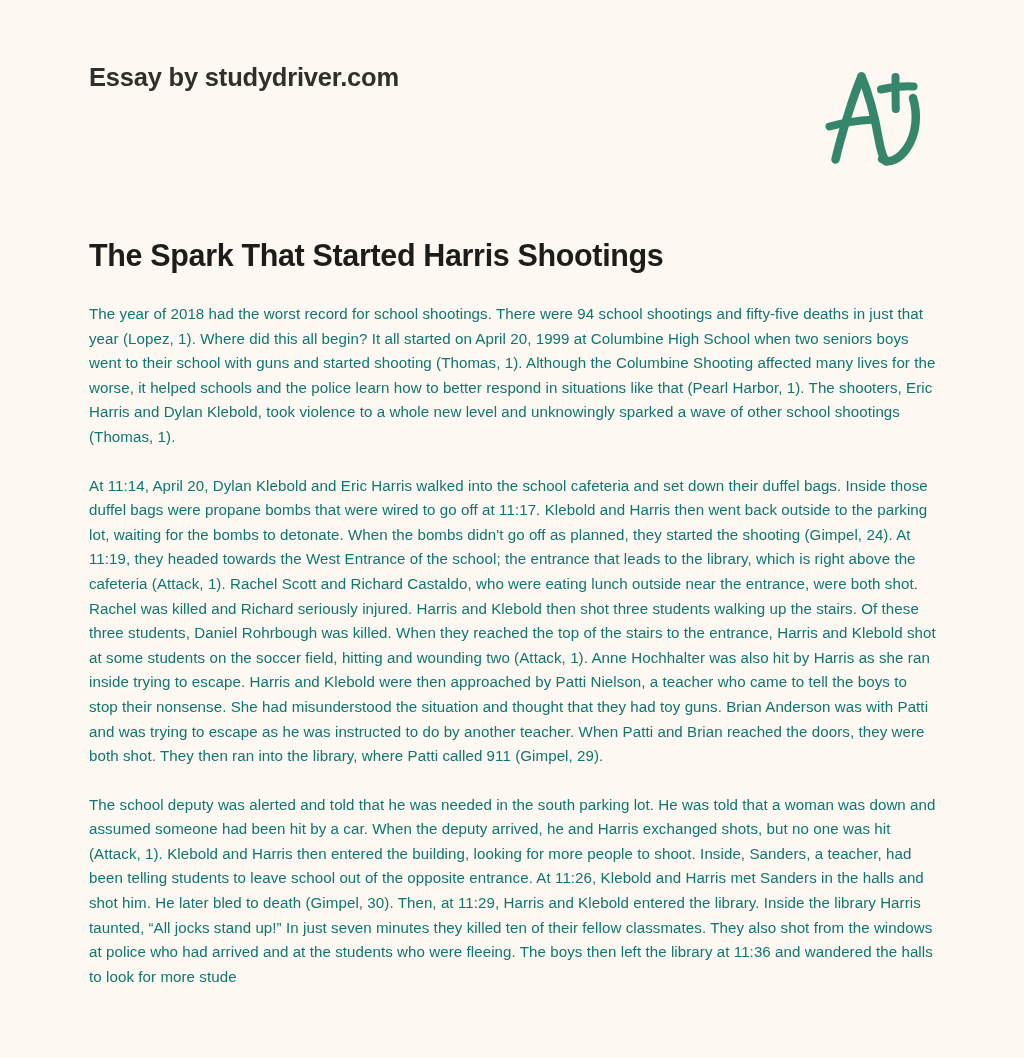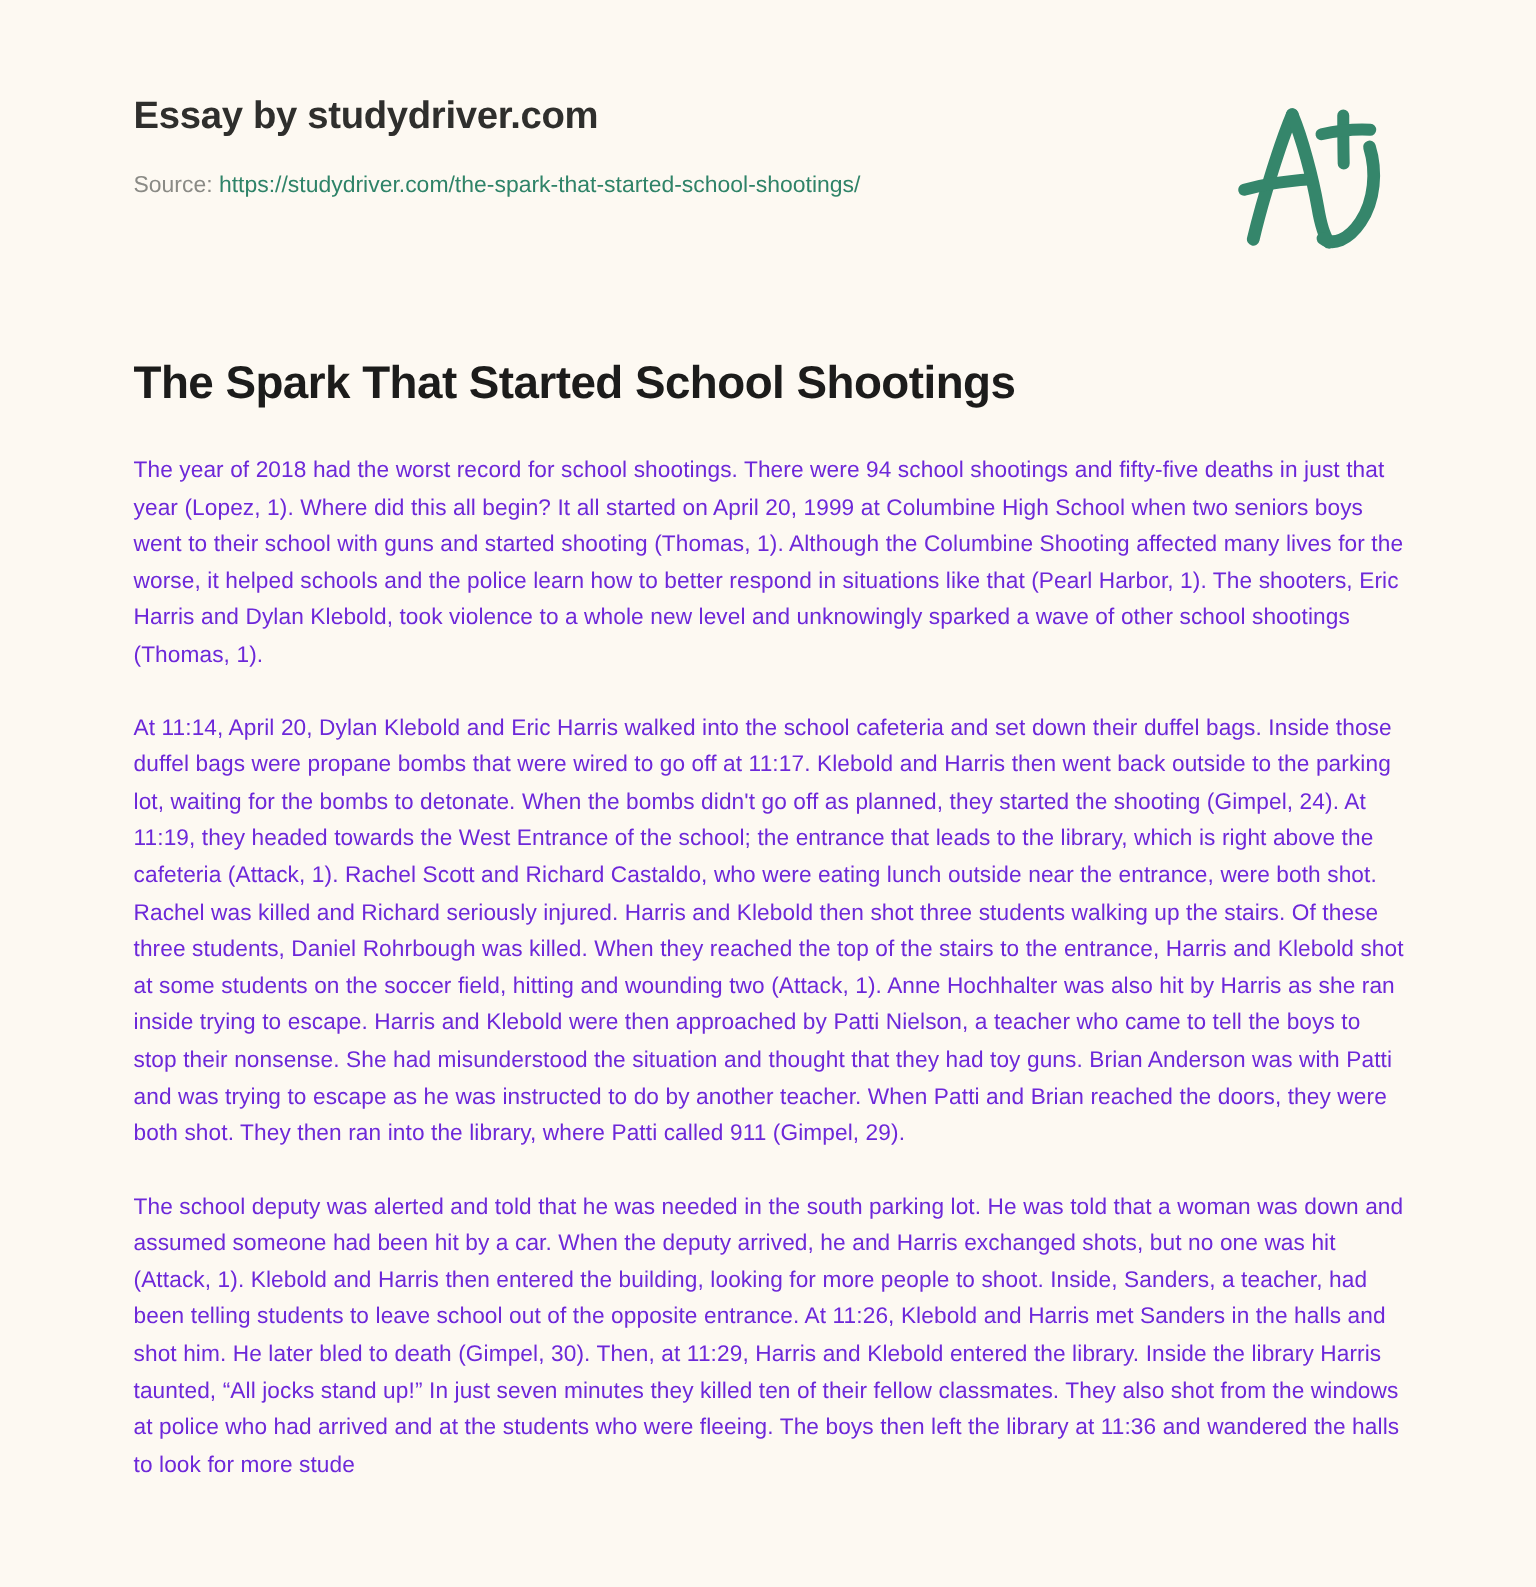--- a/index.html
+++ b/index.html
@@ -103,43 +103,39 @@
 
   .article {
     margin-top: 28px;
   }
 
   .article p {
     margin: 0 0 24px 0;
     font-family: "Liberation Sans", sans-serif;
     font-size: 15.1px;
     line-height: 24.6px;
-    color: #6d28d9;
+    color: #0f766e;
     text-align: left;
     letter-spacing: 0.005em;
   }
 
   .article p:last-child {
     margin-bottom: 16px;
   }
 </style>
 </head>
 <body>
 
 <div class="page">
 
   <div class="header">
 
     <div class="brand-block">
       <h1 class="brand-title">Essay by studydriver.com</h1>
 
-      <div class="source-line">
-        <span class="source-label">Source:</span>
-        <a class="source-url" href="#">https://studydriver.com/the-spark-that-started-school-shootings/</a>
-      </div>
     </div>
 
     <div class="logo">
       <svg viewBox="0 0 120 112" xmlns="http://www.w3.org/2000/svg">
         <g fill="none" stroke="#35866b" stroke-linecap="round" stroke-linejoin="round">
 
           <path d="M49.5 16.5 C42 34 30 72 23.5 99.5" stroke-width="8.5"></path>
 
           <path d="M49.5 16.5 C56 32 63 58 66.5 78 C68.5 90 70.5 97 74 101.5" stroke-width="8.5"></path>
 
@@ -150,21 +146,21 @@
           <path d="M69 29.5 C78 27.5 92 26 101.5 26.5" stroke-width="8"></path>
 
           <path d="M101 38 C106 54 104.5 74 95 88 C87 100 76.5 104 70 99" stroke-width="8.5"></path>
         </g>
       </svg>
     </div>
 
   </div>
 
   <div class="doc">
-    <h2 class="doc-title">The Spark That Started School Shootings</h2>
+    <h2 class="doc-title">The Spark That Started Harris Shootings</h2>
 
     <div class="article">
       <p>The year of 2018 had the worst record for school shootings. There were 94 school shootings and fifty-five deaths in just that year (Lopez, 1). Where did this all begin? It all started on April 20, 1999 at Columbine High School when two seniors boys went to their school with guns and started shooting (Thomas, 1). Although the Columbine Shooting affected many lives for the worse, it helped schools and the police learn how to better respond in situations like that (Pearl Harbor, 1). The shooters, Eric Harris and Dylan Klebold, took violence to a whole new level and unknowingly sparked a wave of other school shootings (Thomas, 1).</p>
       <p>At 11:14, April 20, Dylan Klebold and Eric Harris walked into the school cafeteria and set down their duffel bags. Inside those duffel bags were propane bombs that were wired to go off at 11:17. Klebold and Harris then went back outside to the parking lot, waiting for the bombs to detonate. When the bombs didn't go off as planned, they started the shooting (Gimpel, 24). At 11:19, they headed towards the West Entrance of the school; the entrance that leads to the library, which is right above the cafeteria (Attack, 1). Rachel Scott and Richard Castaldo, who were eating lunch outside near the entrance, were both shot. Rachel was killed and Richard seriously injured. Harris and Klebold then shot three students walking up the stairs. Of these three students, Daniel Rohrbough was killed. When they reached the top of the stairs to the entrance, Harris and Klebold shot at some students on the soccer field, hitting and wounding two (Attack, 1). Anne Hochhalter was also hit by Harris as she ran inside trying to escape. Harris and Klebold were then approached by Patti Nielson, a teacher who came to tell the boys to stop their nonsense. She had misunderstood the situation and thought that they had toy guns. Brian Anderson was with Patti and was trying to escape as he was instructed to do by another teacher. When Patti and Brian reached the doors, they were both shot. They then ran into the library, where Patti called 911 (Gimpel, 29).</p>
       <p>The school deputy was alerted and told that he was needed in the south parking lot. He was told that a woman was down and assumed someone had been hit by a car. When the deputy arrived, he and Harris exchanged shots, but no one was hit (Attack, 1). Klebold and Harris then entered the building, looking for more people to shoot. Inside, Sanders, a teacher, had been telling students to leave school out of the opposite entrance. At 11:26, Klebold and Harris met Sanders in the halls and shot him. He later bled to death (Gimpel, 30). Then, at 11:29, Harris and Klebold entered the library. Inside the library Harris taunted, “All jocks stand up!” In just seven minutes they killed ten of their fellow classmates. They also shot from the windows at police who had arrived and at the students who were fleeing. The boys then left the library at 11:36 and wandered the halls to look for more stude</p>
     </div>
   </div>
 
 </div>
 

